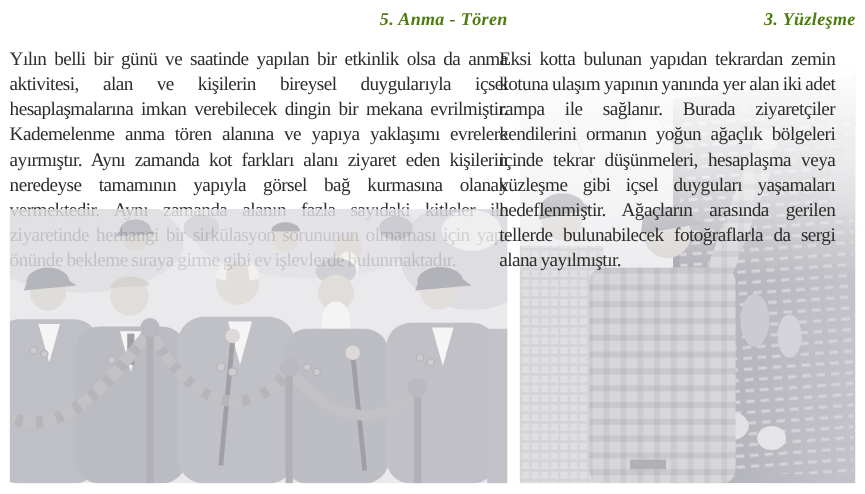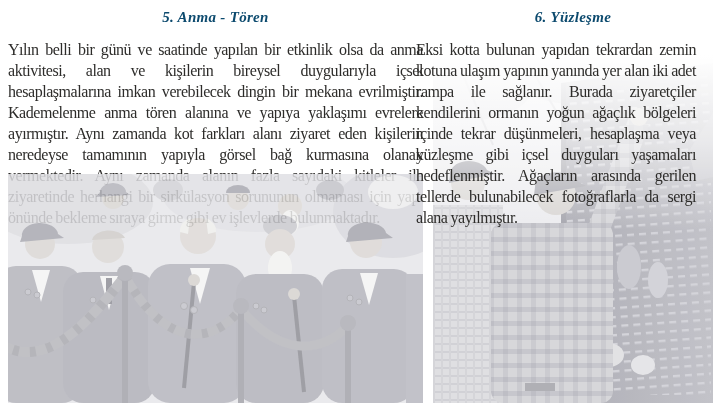--- a/index.html
+++ b/index.html
@@ -7,21 +7,21 @@
     position:relative;
     width:721px;height:412px;
     background:#ffffff;
     overflow:hidden;
     font-family:"Liberation Serif","DejaVu Serif",serif;
   }
   .heading{
     position:absolute;top:8px;margin:0;
     font-size:15px;line-height:18px;
     font-style:italic;font-weight:700;
-    text-align:center;color:#0c4a6e;
+    text-align:right;color:#4d7c0f;
     letter-spacing:.3px;
   }
   .heading-left{left:8px;width:415px;}
   .heading-right{left:433px;width:280px;}
   .body-text{
     position:absolute;top:39px;margin:0;
     font-size:16px;line-height:21px;
     text-align:justify;color:#2d2c2a;
     letter-spacing:-.45px;word-spacing:-.6px;
   }
@@ -117,21 +117,21 @@
           <circle cx="117" cy="99" r="8" fill="#adadb4"></circle>
           <rect x="230" y="137" width="6" height="92" fill="#a3a3aa"></rect>
           <circle cx="233" cy="132" r="8" fill="#adadb4"></circle>
           <rect x="337" y="154" width="6" height="75" fill="#a3a3aa"></rect>
           <circle cx="340" cy="149" r="8" fill="#adadb4"></circle>
         </g>
       </g>
     </svg>
   </figure>
 
-  <h2 class="heading heading-right">6. Yüzleşme</h2>
+  <h2 class="heading heading-right">3. Yüzleşme</h2>
 
   <p class="body-text body-right">Eksi kotta bulunan yapıdan tekrardan zemin kotuna ulaşım yapının yanında yer alan iki adet rampa ile sağlanır. Burada ziyaretçiler kendilerini ormanın yoğun ağaçlık bölgeleri içinde tekrar düşünmeleri, hesaplaşma veya yüzleşme gibi içsel duyguları yaşamaları hedeflenmiştir. Ağaçların arasında gerilen tellerde bulunabilecek fotoğraflarla da sergi alana yayılmıştır.</p>
 
   <figure class="photo-right">
     <svg width="280" height="348" viewBox="0 0 280 348">
       <defs>
         <linearGradient id="wallG" x1="0" y1="0" x2="1" y2="0">
           <stop offset="0" stop-color="#a6a6ae"></stop>
           <stop offset="1" stop-color="#bdbdc4"></stop>
         </linearGradient>

